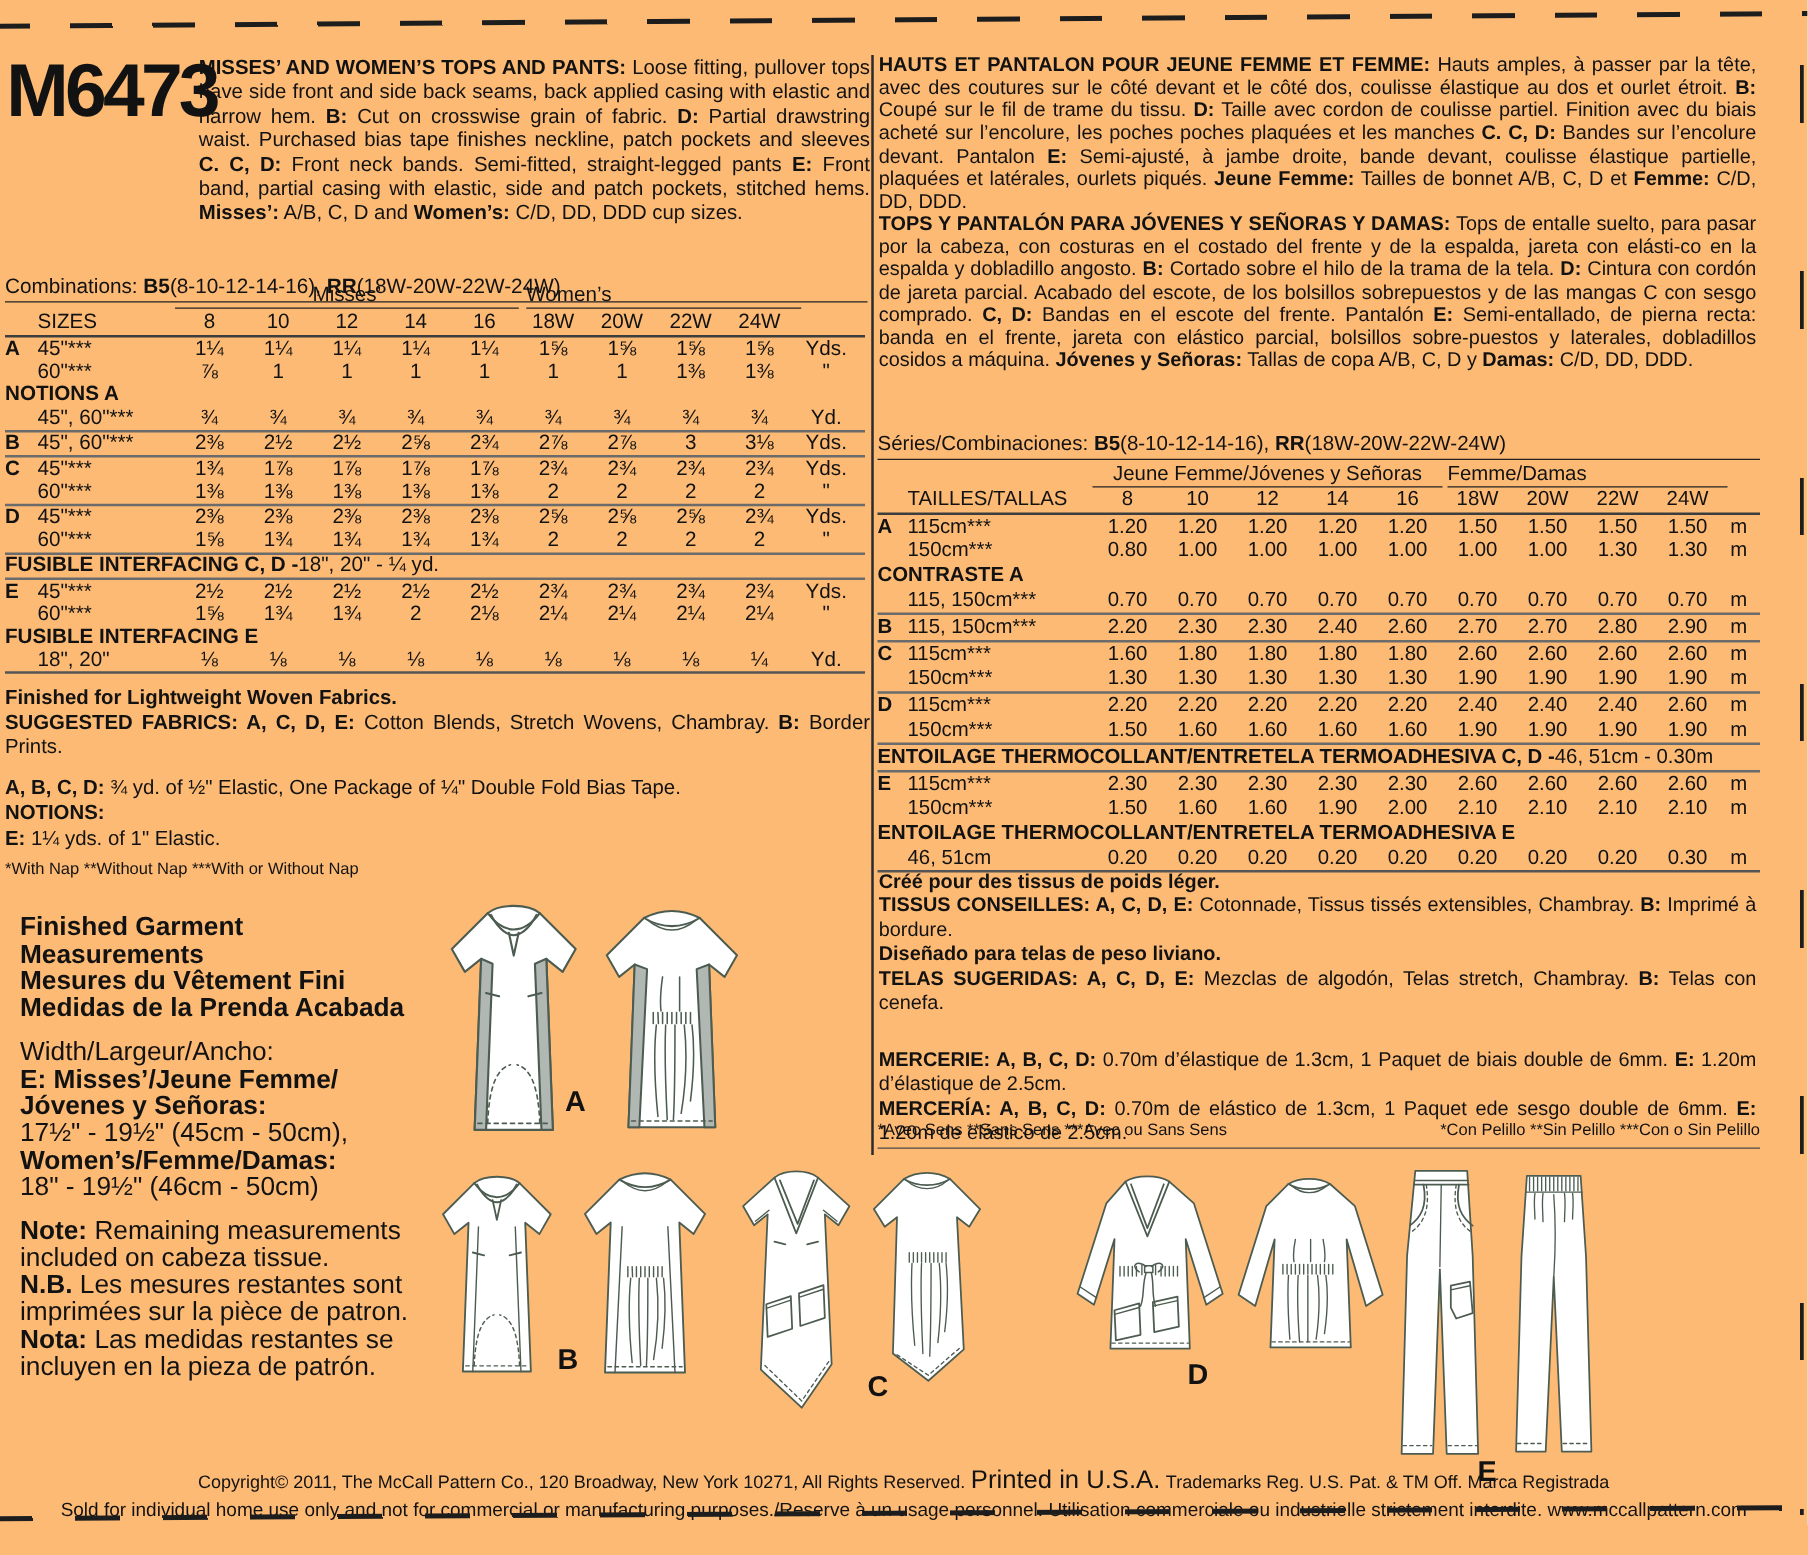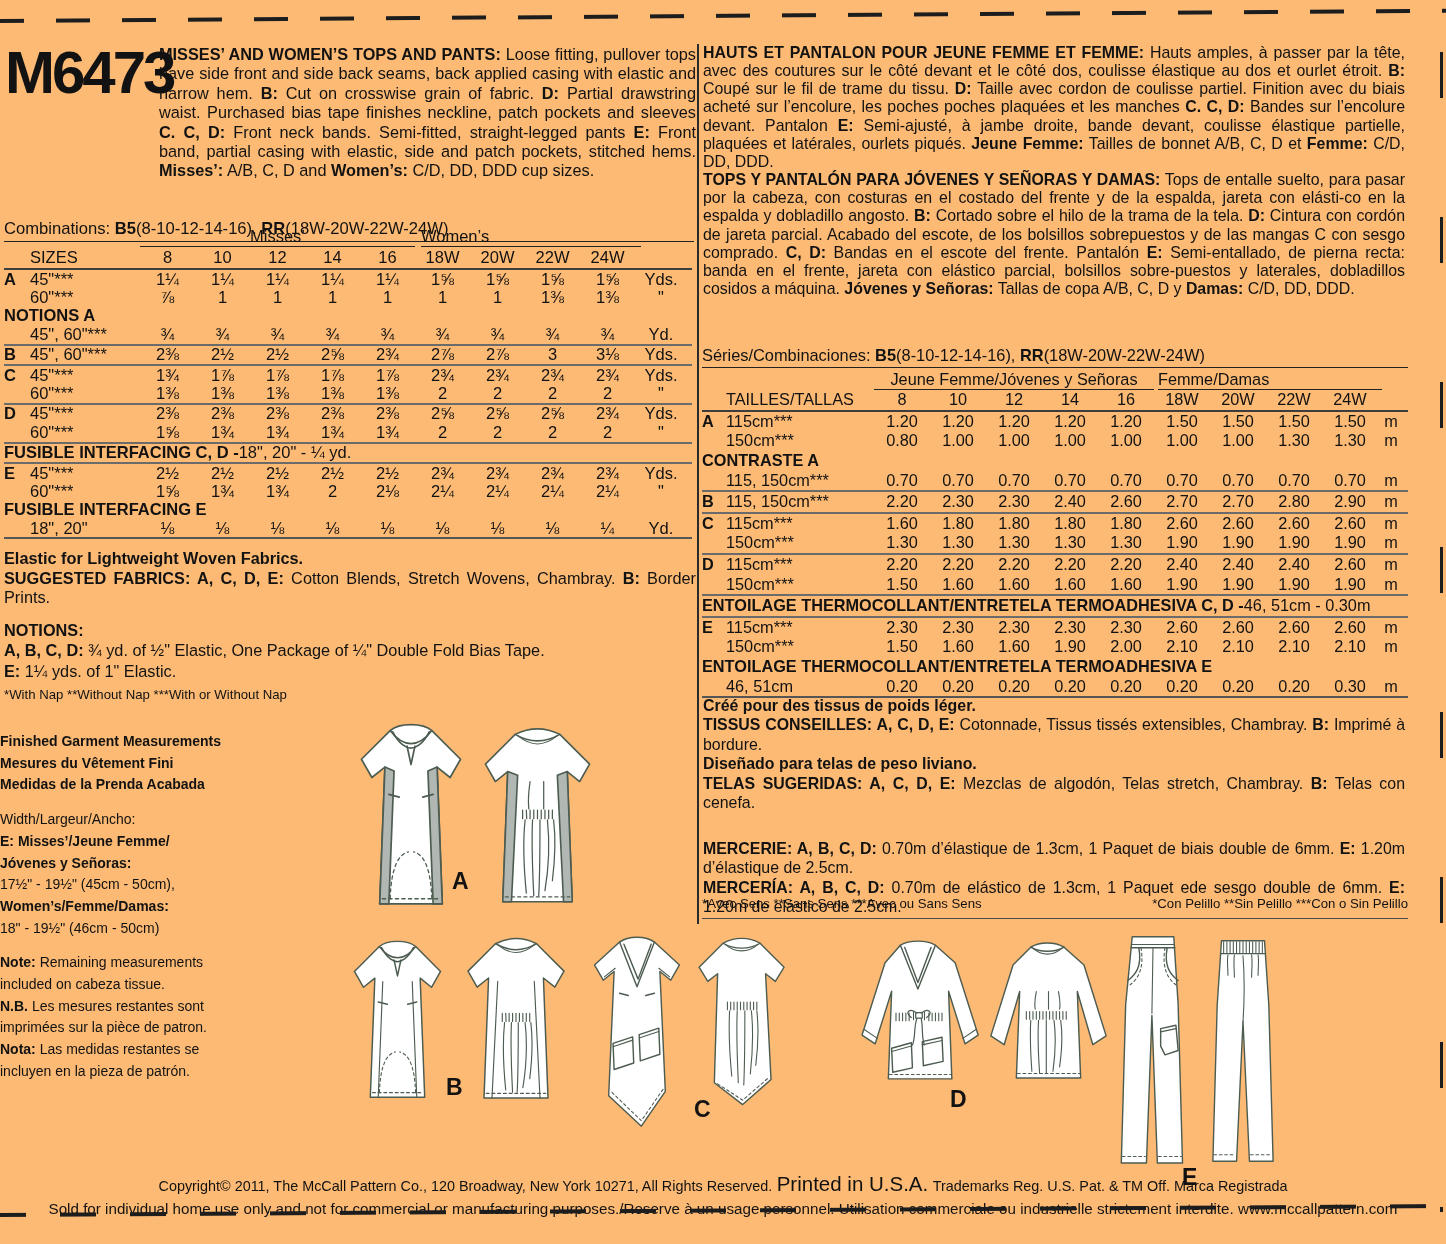--- a/index.html
+++ b/index.html
@@ -43,21 +43,21 @@
   .rtable .c-label{width:148px;}
   .rtable .c-val{width:56px;}
   .rtable .c-unit{width:26px;}
   .rtable .g-spacer{width:172px;}
   .rtable .g1{width:280px;}
   .rtable .g2{width:224px;margin-left:4px;}
 
   .designed{position:absolute;left:4px;top:549px;width:692px;font-size:16.3px;line-height:19.6px;text-align:justify;}
   .notions{position:absolute;left:4px;top:620px;width:692px;font-size:16.3px;line-height:20.4px;}
   .fn-left{position:absolute;left:4px;top:687px;font-size:13.2px;}
-  .fgm{position:absolute;left:0;top:731px;width:320px;font-size:14px;line-height:21.7px;}
+  .fgm{position:absolute;left:16px;top:731px;width:320px;font-size:21px;line-height:21.7px;}
   .fgm .txt-line.blank{height:13px;}
 
   
   .desc-intl{position:absolute;left:703px;top:44px;width:702px;font-size:15.9px;line-height:18.15px;text-align:justify;}
   .series{position:absolute;left:702px;top:346px;width:706px;font-size:16.4px;
     padding-bottom:2px;border-bottom:1.5px solid #222;white-space:nowrap;}
   .cree{position:absolute;left:703px;top:696px;width:702px;font-size:15.9px;line-height:19.4px;text-align:justify;}
   .mercerie{position:absolute;left:703px;top:791px;width:702px;font-size:15.9px;line-height:19.4px;text-align:justify;margin-top:48px;}
   .fn-right{position:absolute;left:702px;top:896px;width:706px;display:flex;justify-content:space-between;
     font-size:13.2px;padding-bottom:7px;border-bottom:1.5px solid #4a4a4a;}
@@ -260,27 +260,27 @@
           <span class="c-val">⅛</span>
           <span class="c-val">⅛</span>
           <span class="c-val">⅛</span>
           <span class="c-val">¼</span>
           <span class="c-unit">Yd.</span>
         </div>
       </div>
   </div>
 
   <div class="designed">
-    <div><b>Elastic for Lightweight Woven Fabrics.</b></div>
+    <div><b>Finished for Lightweight Woven Fabrics.</b></div>
     <div><b>SUGGESTED FABRICS: A, C, D, E:</b><span> Cotton Blends, Stretch Wovens, Chambray. </span><b>B:</b><span> Border Prints.</span></div>
   </div>
 
   <div class="notions">
+    <div><b>A, B, C, D:</b><span> ¾ yd. of ½" Elastic, One Package of ¼" Double Fold Bias Tape.</span></div>
     <div><b>NOTIONS:</b></div>
-    <div><b>A, B, C, D:</b><span> ¾ yd. of ½" Elastic, One Package of ¼" Double Fold Bias Tape.</span></div>
     <div><b>E:</b><span> 1¼ yds. of 1" Elastic.</span></div>
   </div>
 
   <div class="fn-left">*With Nap **Without Nap ***With or Without Nap</div>
 
   <div class="fgm">
       <div class="txt-line"><b>Finished Garment Measurements</b></div>
       <div class="txt-line"><b>Mesures du Vêtement Fini</b></div>
       <div class="txt-line"><b>Medidas de la Prenda Acabada</b></div>
       <div class="txt-line blank"></div>

